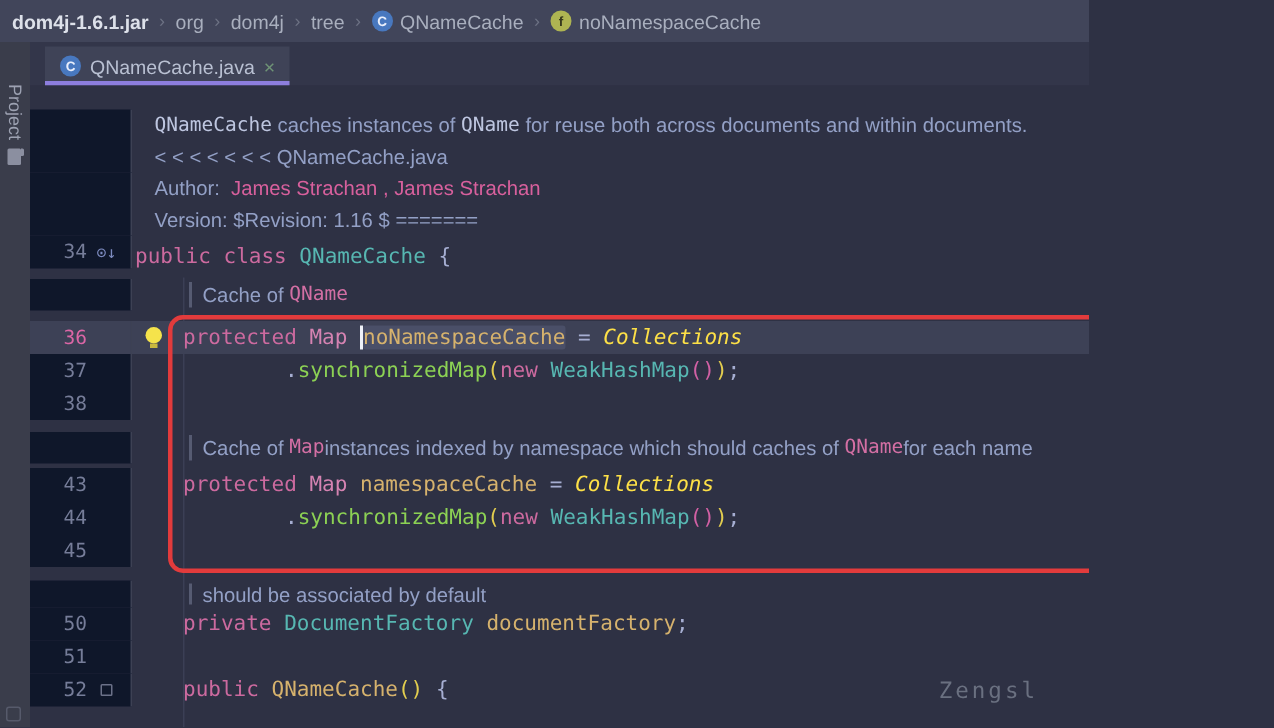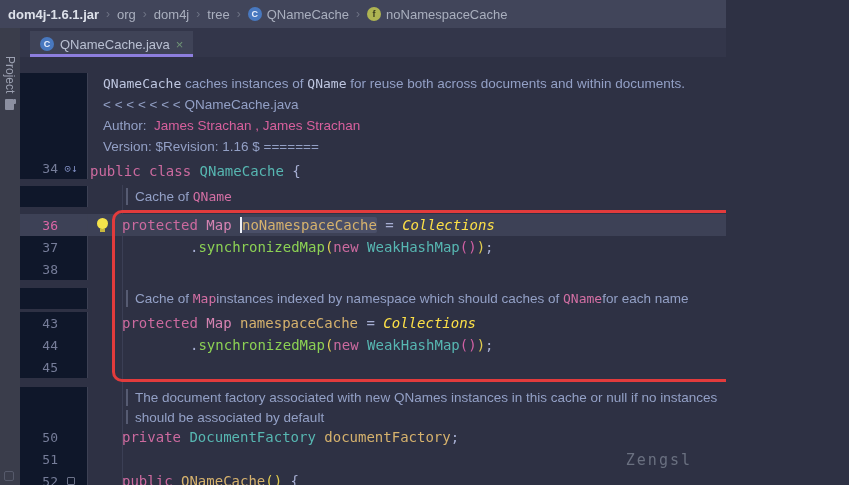--- a/index.html
+++ b/index.html
@@ -221,27 +221,20 @@
               <div class="content" style="padding-left: 102px;"><span class="seg-pun">.</span><span class="seg-mth">synchronizedMap</span><span class="seg-p1">(</span><span class="seg-kw">new </span><span class="seg-cls">WeakHashMap</span><span class="seg-p2">(</span><span class="seg-p2">)</span><span class="seg-p1">)</span><span class="seg-pun">;</span></div>
             </div>
             <div class="row code">
               <div class="gutter">
                 <span class="lnum">45</span>
                 <span class="gicon"></span>
               </div>
               <div class="content" style="padding-left: 34px;"></div>
             </div>
             <div style="height: 9px;"></div>
-            <div class="row doc">
-              <div class="gutter">
-                <span class="lnum"></span>
-                <span class="gicon"></span>
-              </div>
-              <div class="content" style="padding-left: 47px;"><span class="doc-stripe" style="left: 38px;"></span><span class="seg-doc">The document factory associated with new QNames instances in this cache or null if no instances</span></div>
-            </div>
             <div class="row doc" style="height: 18px;">
               <div class="gutter">
                 <span class="lnum"></span>
                 <span class="gicon"></span>
               </div>
               <div class="content" style="padding-left: 47px;"><span class="doc-stripe" style="left: 38px;"></span><span class="seg-doc">should be associated by default</span></div>
             </div>
             <div class="row code">
               <div class="gutter">
                 <span class="lnum">50</span>

